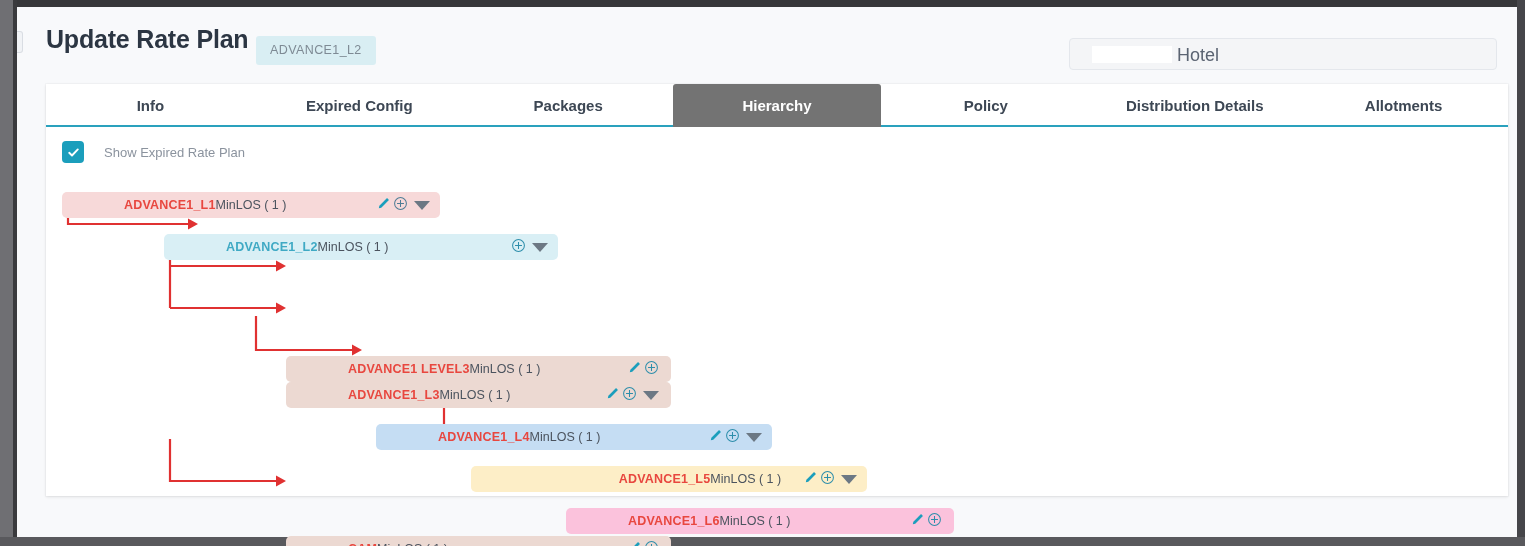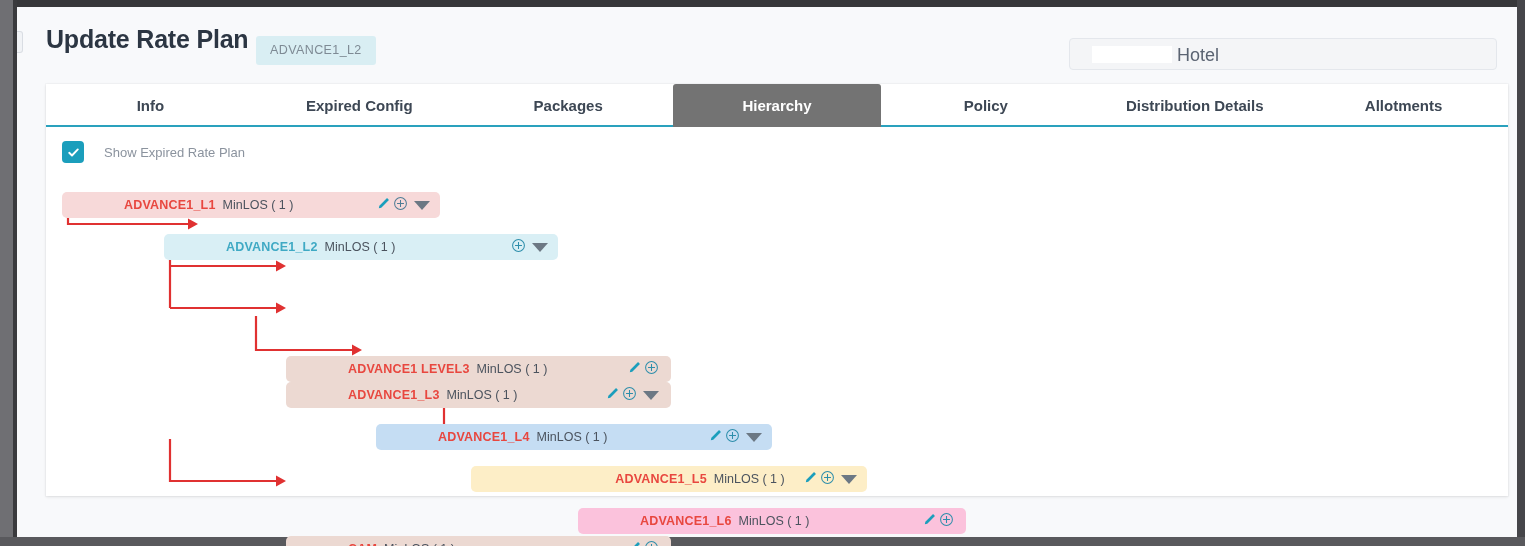--- a/index.html
+++ b/index.html
@@ -126,21 +126,21 @@
     border-radius: 5px;
     cursor: pointer;
     padding-left: 47px;
   }
   .node .nm {
     margin-left: 15px; font-size: 12.5px; font-weight: bold;
     color: #e8473f; letter-spacing: 0.2px; white-space: nowrap;
   }
   .node .nm.teal { color: #3fa9c4; }
   .node .minlos {
-    margin-left: 7px; font-size: 12.5px; color: #4b535e; white-space: nowrap;
+    font-size: 12.5px; color: #4b535e; white-space: nowrap;
   }
   .icons {
     position: absolute; display: flex; align-items: center; gap: 2px;
   }
   .ico { display: block; }
   .caret {
     width: 0; height: 0;
     border-left: 8px solid transparent;
     border-right: 8px solid transparent;
     border-top: 9px solid #6c7884;
@@ -343,21 +343,21 @@
             <span class="ico">
               <svg width="15" height="15" viewBox="0 0 16 16">
                   <circle cx="8" cy="8" r="6.3" fill="none" stroke="#2d8eab" stroke-width="1.1"></circle>
                   <path d="M8 4.3 V11.7 M4.3 8 H11.7" stroke="#2d8eab" stroke-width="1.1"></path>
                 </svg>
             </span>
             <span class="caret"></span>
           </span>
         </div>
 
-        <div class="node" style="left:532px; top:424px; width:388px; background:#fbc2dc;text-align:right;">
+        <div class="node" style="left:520px; top:424px; width:388px; background:#fbc2dc;text-align:right;">
           <span class="nm">ADVANCE1_L6</span>
           <span class="minlos">MinLOS ( 1 )</span>
           <span class="icons" style="right:12px;">
             <span class="ico">
               <svg width="15" height="15" viewBox="0 0 16 16">
                   <path d="M11.8 2.2 L13.8 4.2 L5.6 12.4 L3 13 L3.6 10.4 Z" fill="#1b9ebc"></path>
                 </svg>
             </span>
             <span class="ico">
               <svg width="15" height="15" viewBox="0 0 16 16">

